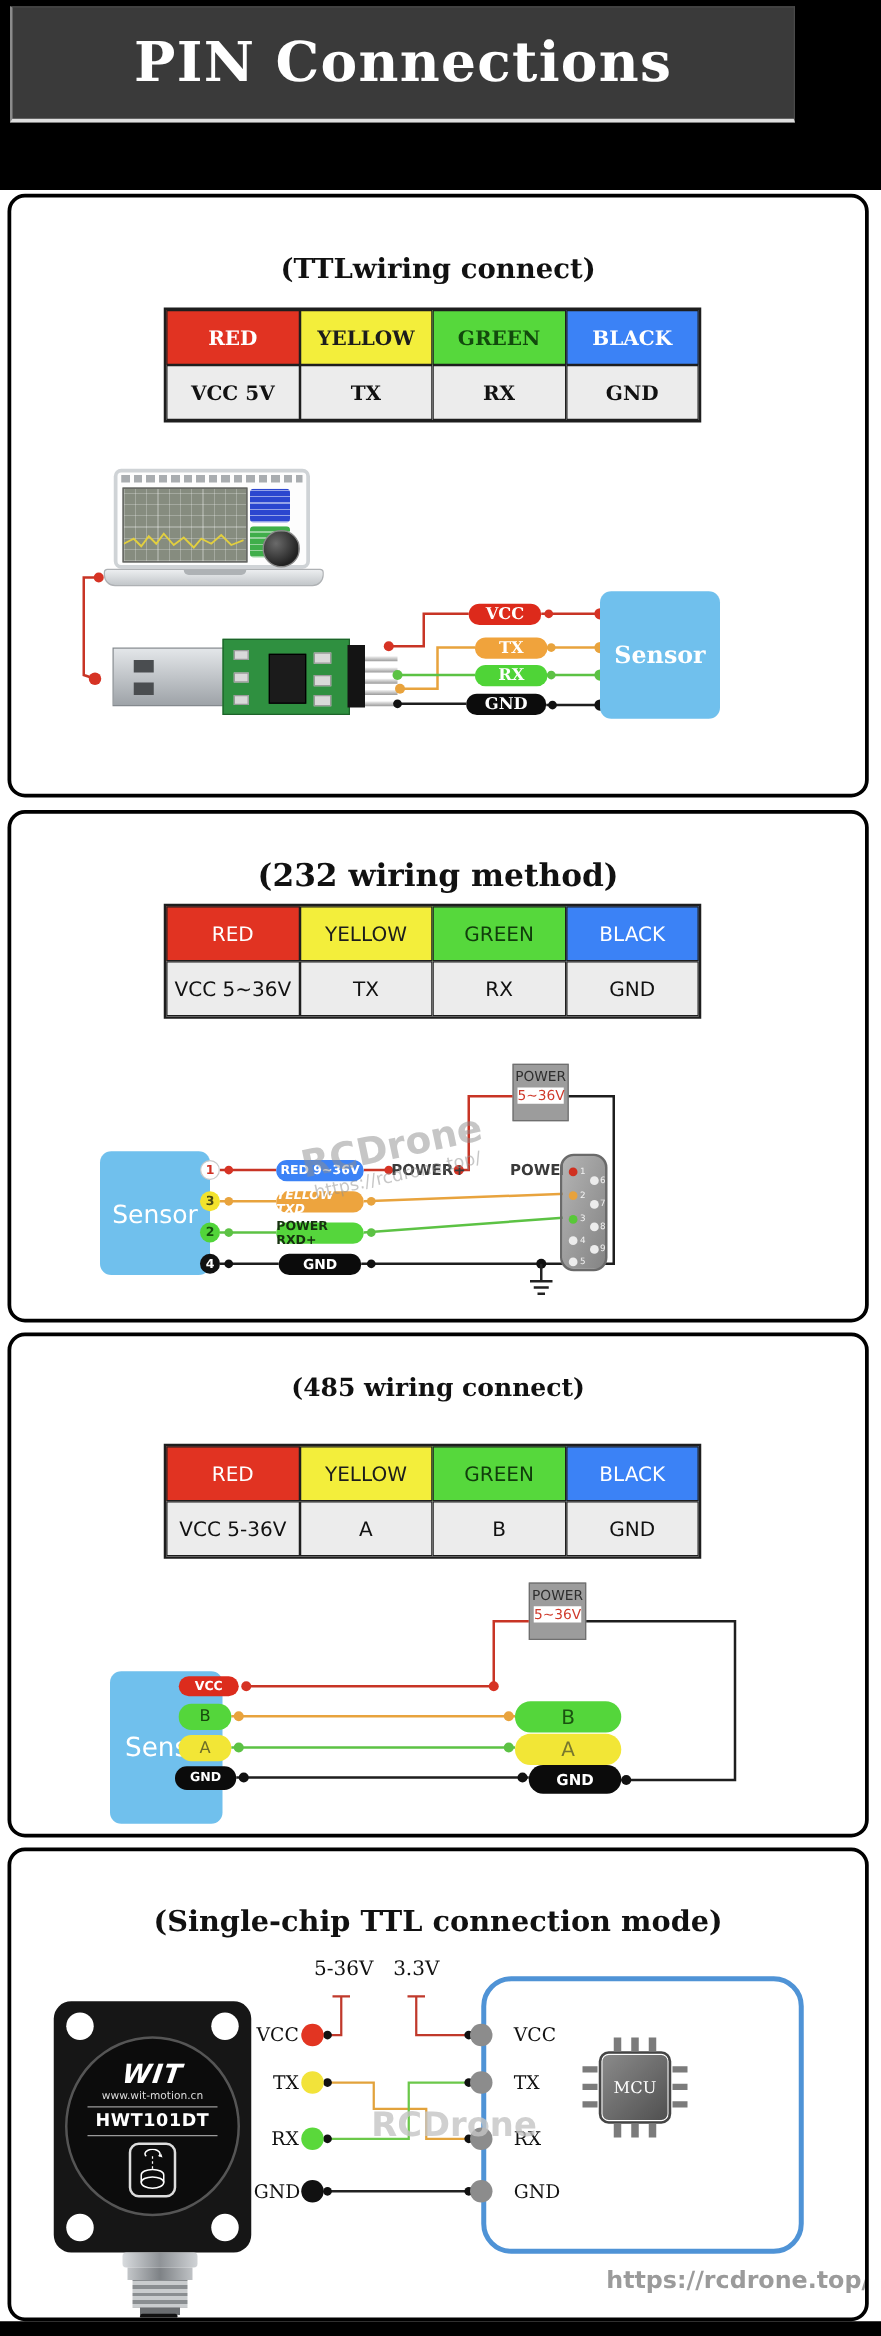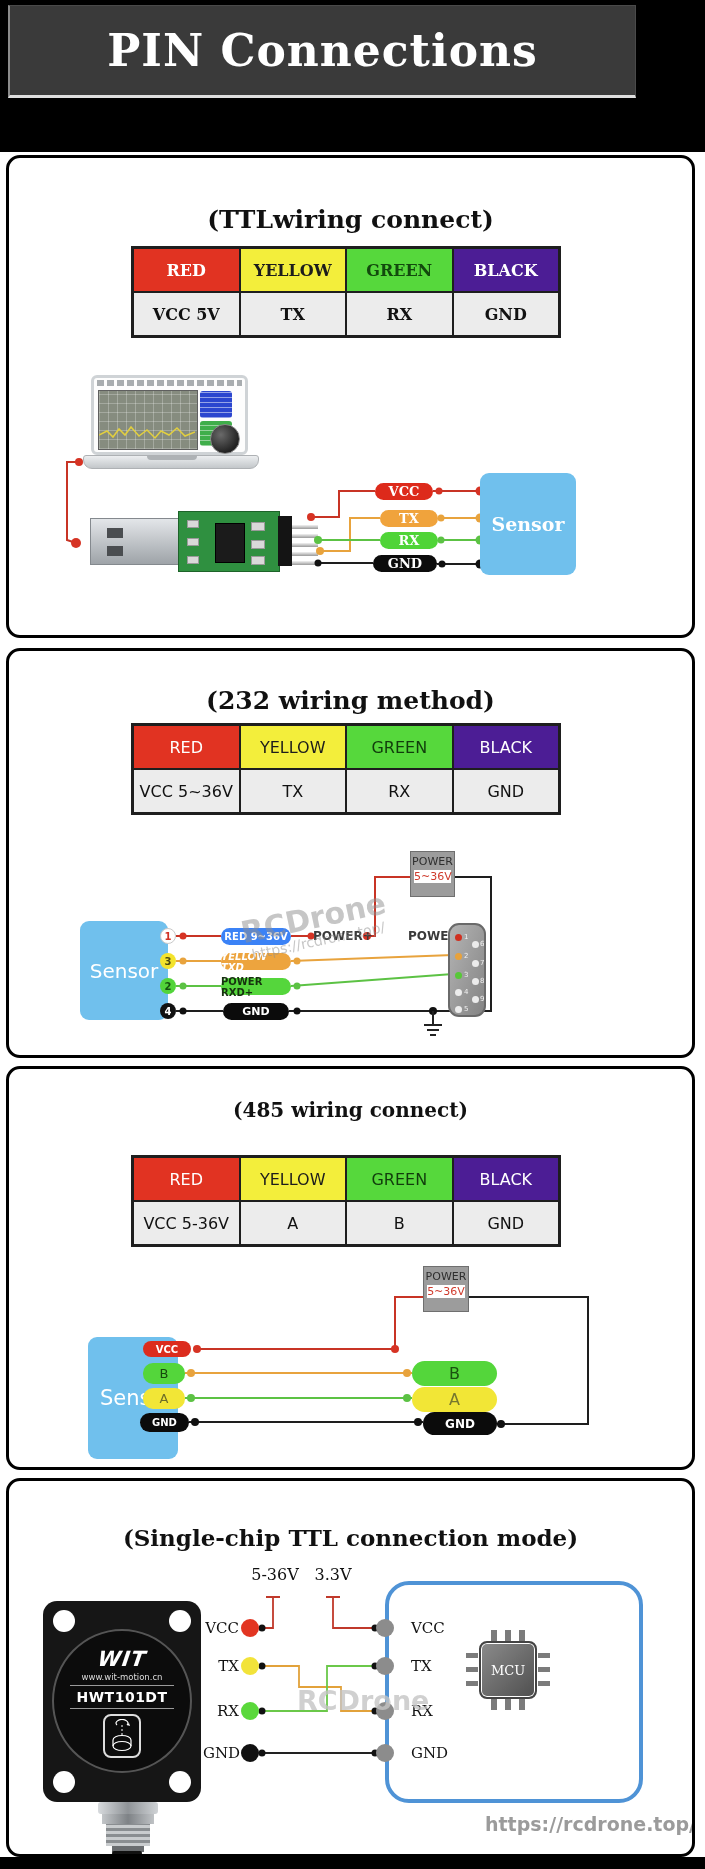--- a/index.html
+++ b/index.html
@@ -13,32 +13,32 @@
   .page-title{color:#fff;font-size:44px;font-weight:bold;letter-spacing:1px;}
   .bottom-bar{position:absolute;left:0;top:1857px;width:705px;height:12px;background:#000;}
   
   .card{position:absolute;left:6px;width:689px;background:#fff;border:3px solid #000;
         border-radius:14px;box-sizing:border-box;overflow:hidden;}
   #card1{top:155px;height:483px;}
   #card2{top:648px;height:410px;}
   #card3{top:1066px;height:404px;}
   #card4{top:1478px;height:379px;}
   .sec-title{position:absolute;left:0;width:100%;text-align:center;font-weight:bold;color:#111;}
-  #t1{top:26px;font-size:25px;}
+  #t1{top:26px;font-size:22px;}
   #t2{top:14px;font-size:25px;}
   #t3{top:12px;font-size:20px;}
   #t4{top:24px;font-size:23px;}
   
   .ctable{position:absolute;left:122px;width:426px;border:2px solid #1e1e1e;}
   .trow{display:flex;height:44px;}
   .cell{flex:1;display:flex;align-items:center;justify-content:center;border:1px solid #1e1e1e;}
   .c-red{background:#e13322;color:#fff;}
   .c-yellow{background:#f3ee3b;color:#1c1c1c;}
   .c-green{background:#56d83c;color:#124a0d;}
-  .c-black{background:#4c1d95;color:#fff;}
+  .c-black{background:#3b82f6;color:#fff;}
   .c-data{background:#ececec;color:#111;}
   #card1 .ctable{top:88px;font-family:"DejaVu Serif","Liberation Serif",serif;font-weight:bold;font-size:16px;}
   #card2 .ctable{top:72px;font-family:"DejaVu Sans","Liberation Sans",sans-serif;font-size:16px;}
   #card3 .ctable{top:86px;font-family:"DejaVu Sans","Liberation Sans",sans-serif;font-size:16px;}
   #card2 .c-green,#card3 .c-green{color:#113d0c;}
   
   .wires{position:absolute;left:0;top:0;pointer-events:none;}
   .sensor-box{position:absolute;background:#70c0ed;border-radius:9px;display:flex;
               align-items:center;justify-content:center;color:#fff;}
   .pill{position:absolute;display:flex;align-items:center;justify-content:center;border-radius:10px;}

